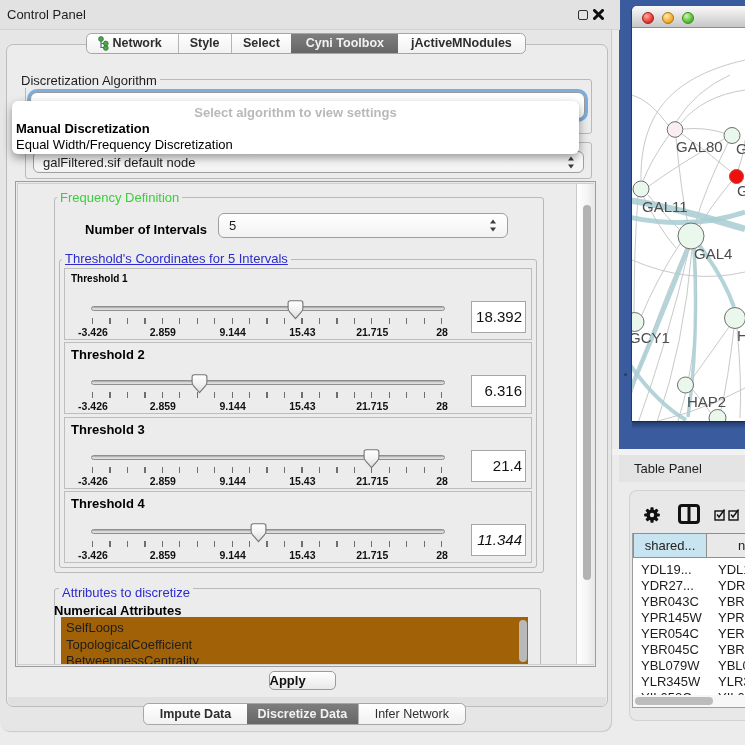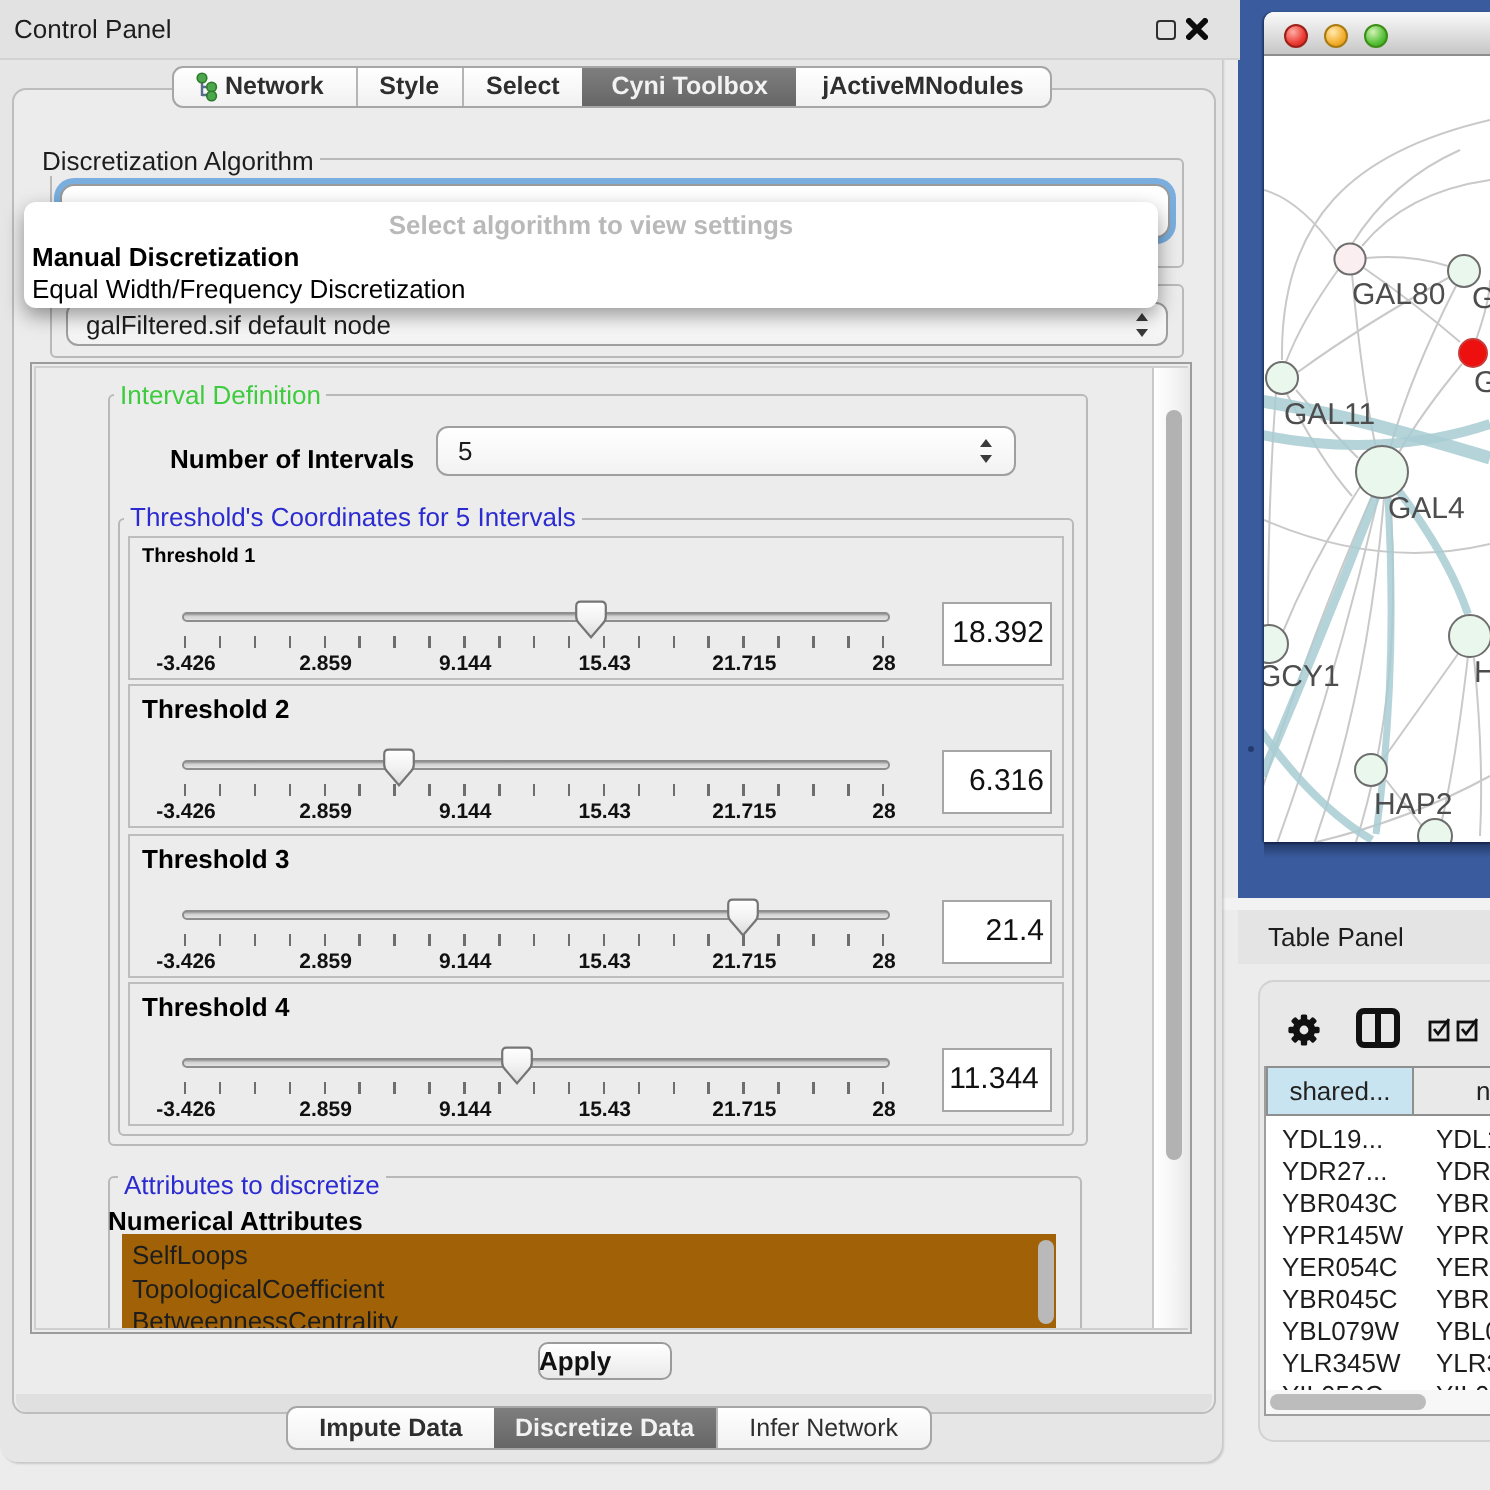--- a/index.html
+++ b/index.html
@@ -169,32 +169,32 @@
 
 <div class="abs" style="left:15px;top:181px;width:581px;height:486px;border:1px solid #9c9c9c;box-sizing:border-box;"></div>
 <div class="abs" style="left:17px;top:183px;width:577px;height:482px;border:1px solid #cfcfcf;box-sizing:border-box;background:#ececec;"></div>
 
 <div class="abs" style="left:576px;top:184px;width:19px;height:480px;background:linear-gradient(to right,#ffffff,#f5f5f5 55%,#e7e7e7);border-left:1px solid #c9c9c9;box-sizing:border-box;"></div>
 <div class="abs" style="left:583px;top:205px;width:8px;height:375px;border-radius:4px;background:#b2b2b2;"></div>
 
 <div class="abs" id="viewport" style="left:18px;top:184px;width:558px;height:480px;overflow:hidden;">
 
   <div class="abs" style="left:36px;top:13px;width:490px;height:376px;border:1px solid #b9b9b9;border-radius:3px;box-sizing:border-box;"></div>
-  <div class="abs" style="left:39px;top:6px;background:#ececec;padding:0 3px;font-size:13px;color:#3ecc3e;">Interval Definition</div>
+  <div class="abs" style="left:39px;top:6px;background:#ececec;padding:0 3px;font-size:13px;color:#3ecc3e;">Frequency Definition</div>
   <div class="abs" style="left:67px;top:38px;font-size:13px;font-weight:bold;color:#000;">Number of Intervals</div>
   <div class="abs" style="left:200px;top:29px;width:290px;height:25px;background:linear-gradient(#ffffff,#f2f2f2);border:1px solid #9f9f9f;border-radius:6px;box-sizing:border-box;">
     <div class="lbl" style="margin-left:10px;line-height:23px;">5</div>
     <svg class="abs" style="right:10px;top:5px;" width="8" height="13" viewBox="0 0 8 13">
       <path d="M4,0.5 L7,4.5 L1,4.5 Z" fill="#3a3a3a"></path>
       <path d="M4,12.5 L7,8.5 L1,8.5 Z" fill="#3a3a3a"></path>
     </svg>
   </div>
 
   <div class="abs" style="left:41px;top:75px;width:478px;height:309px;border:1px solid #b9b9b9;border-radius:3px;box-sizing:border-box;"></div>
-  <div class="abs" style="left:44px;top:67px;background:#ececec;padding:0 3px;font-size:13px;color:#2b2bd0;">Threshold's Coordinates for 5 Intervals</div>
+  <div class="abs" style="left:44px;top:67px;background:#ececec;padding:0 3px;font-size:13px;color:#2b2bd0;text-decoration:underline;">Threshold's Coordinates for 5 Intervals</div>
 
   <div class="abs" style="left:46px;top:84px;width:468px;height:72px;border:1px solid #bdbdbd;box-sizing:border-box;background:#ececec;">
     <div class="abs" style="left:6px;top:4px;font-size:10px;font-weight:bold;color:#000;">Threshold 1</div>
     <div class="abs" style="left:26px;top:36.5px;width:354px;height:5px;background:linear-gradient(#9a9a9a,#d2d2d2 40%,#e3e3e3);border-radius:2.5px;border:0.5px solid #8e8e8e;box-sizing:border-box;"></div>
     <div class="abs" style="left:27.3px;top:48.5px;width:351px;height:6px;background:repeating-linear-gradient(to right,#6e6e6e 0 1.2px,transparent 1.2px 17.45px);"></div>
     <div class="abs" style="left:-2px;top:56.5px;width:60px;text-align:center;font-size:10.5px;font-weight:bold;color:#111;">-3.426</div>
     <div class="abs" style="left:67.8px;top:56.5px;width:60px;text-align:center;font-size:10.5px;font-weight:bold;color:#111;">2.859</div>
     <div class="abs" style="left:137.6px;top:56.5px;width:60px;text-align:center;font-size:10.5px;font-weight:bold;color:#111;">9.144</div>
     <div class="abs" style="left:207.4px;top:56.5px;width:60px;text-align:center;font-size:10.5px;font-weight:bold;color:#111;">15.43</div>
     <div class="abs" style="left:277.2px;top:56.5px;width:60px;text-align:center;font-size:10.5px;font-weight:bold;color:#111;">21.715</div>
@@ -268,21 +268,21 @@
     <svg class="abs" style="left:185.0px;top:31px;" width="17" height="20" viewBox="0 0 17 20">
       <defs>
           <linearGradient id="g307" x1="0" y1="0" x2="0" y2="1">
             <stop offset="0" stop-color="#ffffff"></stop>
             <stop offset="0.5" stop-color="#f2f2f2"></stop>
             <stop offset="1" stop-color="#dcdcdc"></stop>
           </linearGradient>
         </defs>
       <path d="M3.4,0.8 L13.6,0.8 Q15.9,0.8 15.9,3.1 L15.9,8.3 Q15.9,10.3 14.4,11.8 L8.5,18.6 L2.6,11.8 Q1.1,10.3 1.1,8.3 L1.1,3.1 Q1.1,0.8 3.4,0.8 Z" fill="url(#g307)" stroke="#757575" stroke-width="1.1"></path>
     </svg>
-    <div class="abs" style="left:406px;top:32px;width:55px;height:32px;background:#fff;border:1px solid #a6a6a6;box-sizing:border-box;font-size:15px;color:#111;text-align:center;line-height:30px;"><span style="margin-right:3px;">11.344</span></div>
+    <div class="abs" style="left:406px;top:32px;width:55px;height:32px;background:#fff;border:1px solid #a6a6a6;box-sizing:border-box;font-size:15px;color:#111;text-align:right;line-height:30px;font-style:italic;"><span style="margin-right:3px;">11.344</span></div>
   </div>
 
   <div class="abs" style="left:36px;top:404px;width:487px;height:150px;border:1px solid #b9b9b9;border-radius:3px;box-sizing:border-box;"></div>
   <div class="abs" style="left:41px;top:401px;background:#ececec;padding:0 3px;font-size:13px;color:#2b2bd0;">Attributes to discretize</div>
   <div class="abs" style="left:36px;top:419px;font-size:13px;font-weight:bold;color:#000;">Numerical Attributes</div>
   <div class="abs" style="left:43px;top:433px;width:467px;height:47px;background:#a16207;overflow:hidden;">
     <div class="lbl" style="margin-left:5px;margin-top:3px;line-height:16.5px;">SelfLoops<br>TopologicalCoefficient<br>BetweennessCentrality</div>
     <div class="abs" style="right:1px;top:3px;width:8px;height:42px;border-radius:4px;background:#b9b9b9;"></div>
   </div>
 </div>

